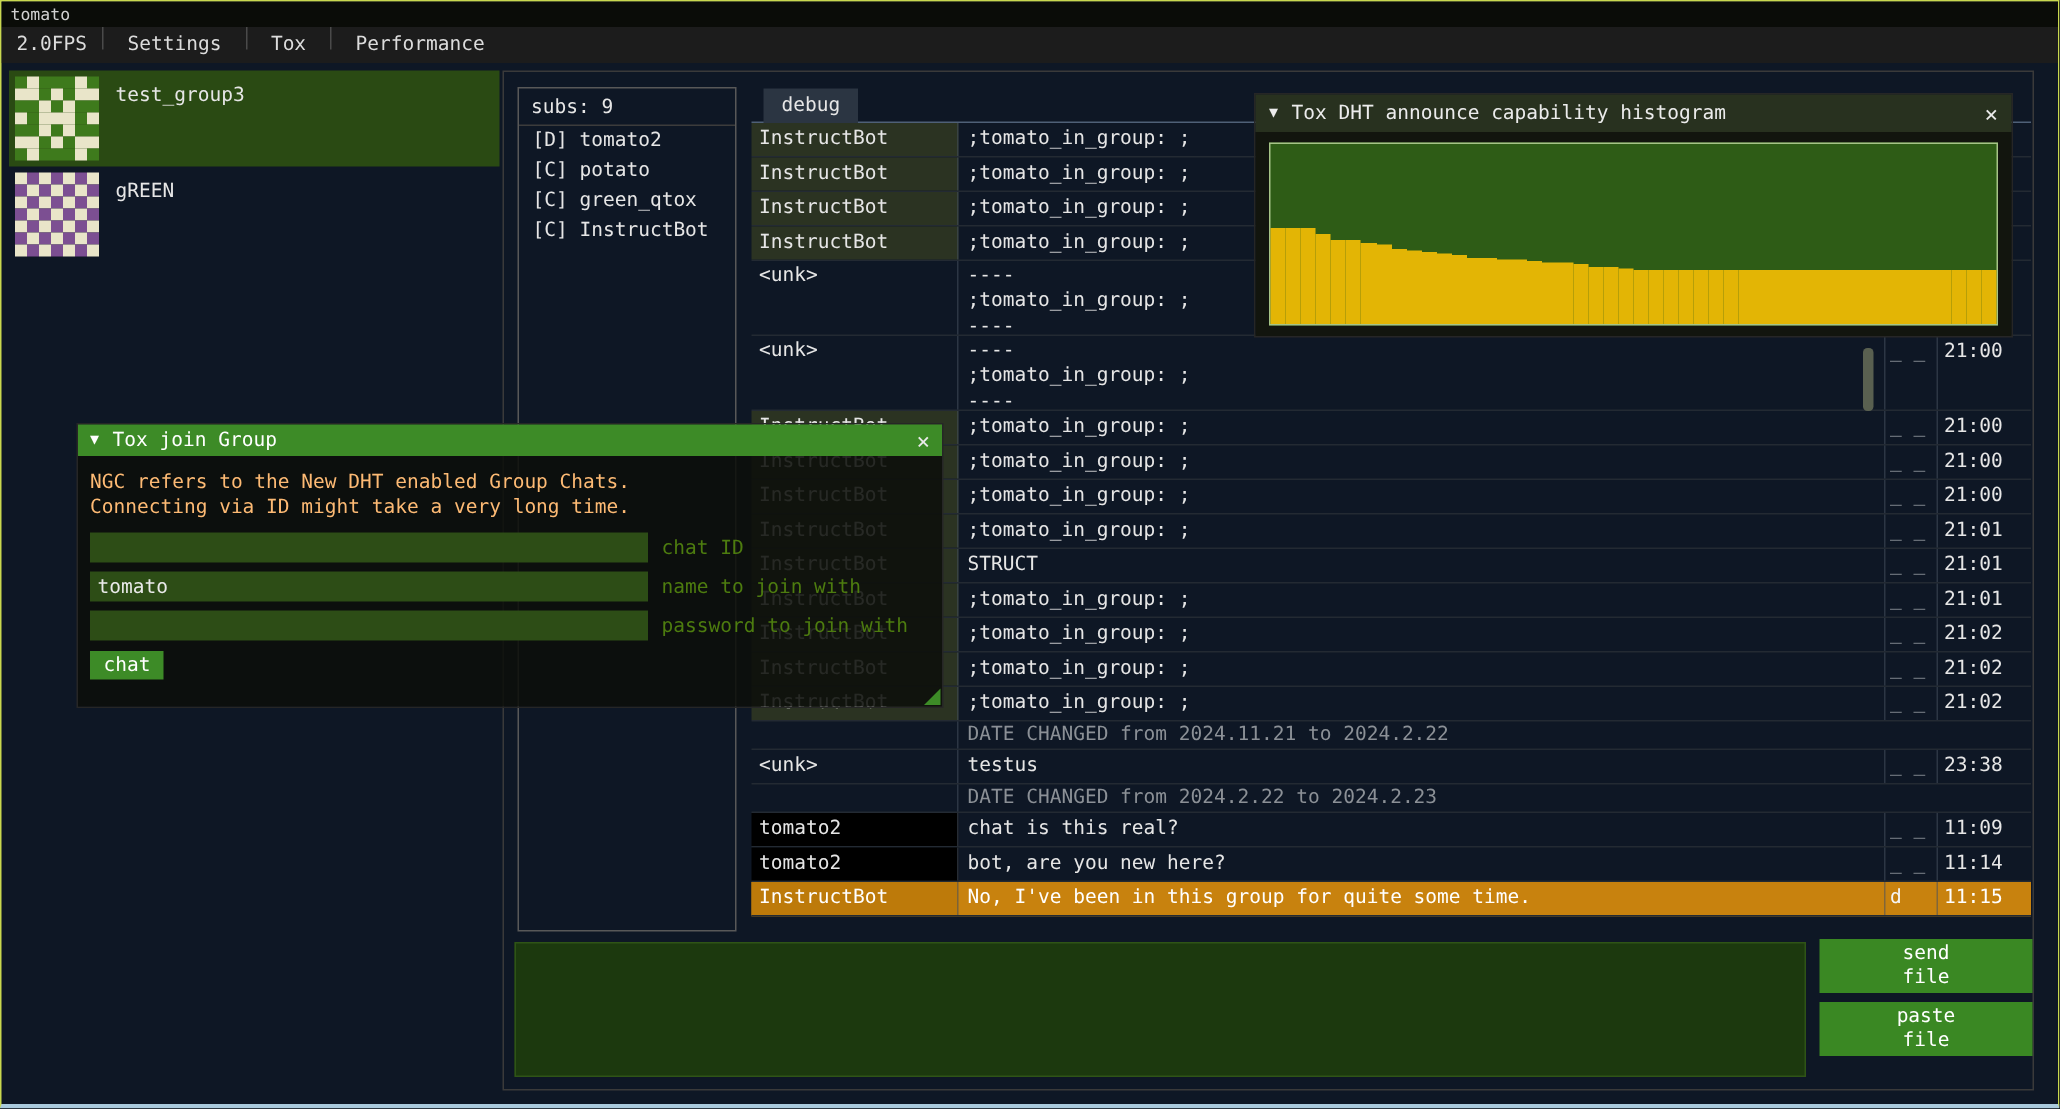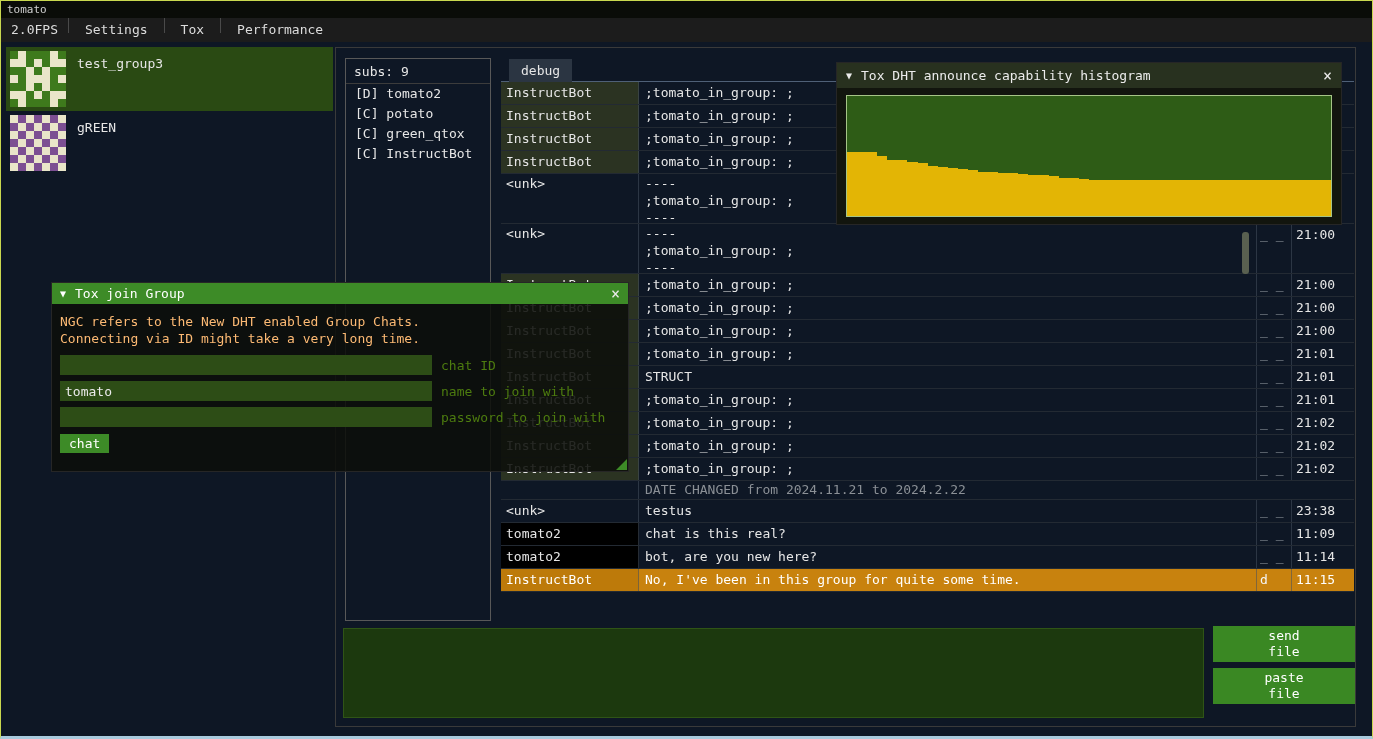--- a/index.html
+++ b/index.html
@@ -366,20 +366,24 @@
         <div class="c-name"></div>
         <div class="c-rest">DATE CHANGED from 2024.11.21 to 2024.2.22</div>
       </div>
       <div class="crow">
         <div class="c-name t-unk">&lt;unk&gt;</div>
         <div class="c-msg">
           <div>testus</div>
         </div>
         <div class="c-flags">_ _</div>
         <div class="c-time">23:38</div>
+      </div>
+      <div class="crow date">
+        <div class="c-name"></div>
+        <div class="c-rest">DATE CHANGED from 2024.2.22 to 2024.2.23</div>
       </div>
       <div class="crow">
         <div class="c-name t-tomato2">tomato2</div>
         <div class="c-msg">
           <div>chat is this real?</div>
         </div>
         <div class="c-flags">_ _</div>
         <div class="c-time">11:09</div>
       </div>
       <div class="crow">

